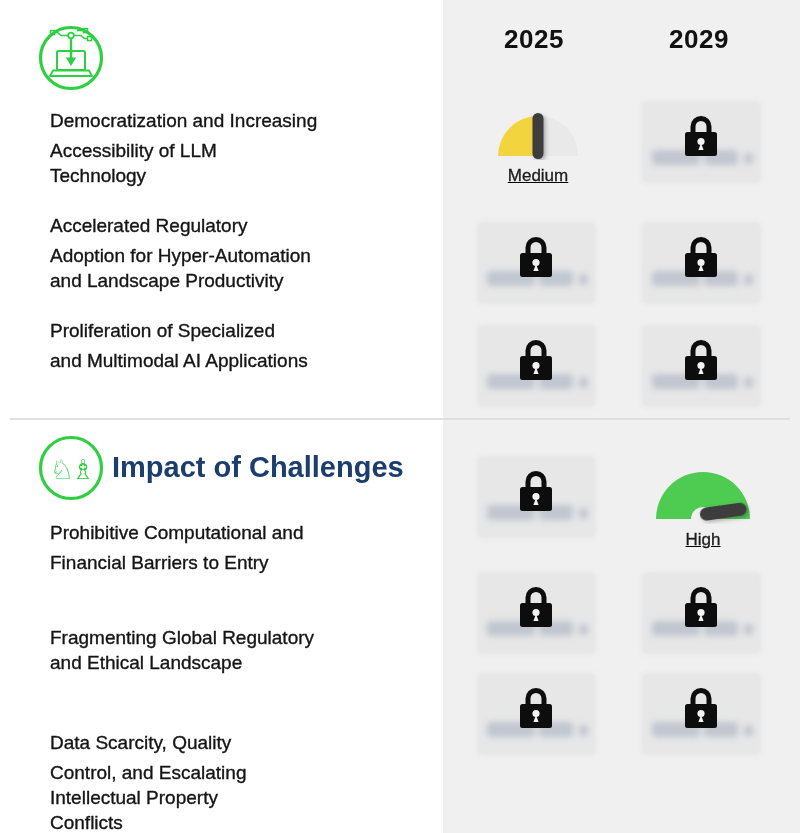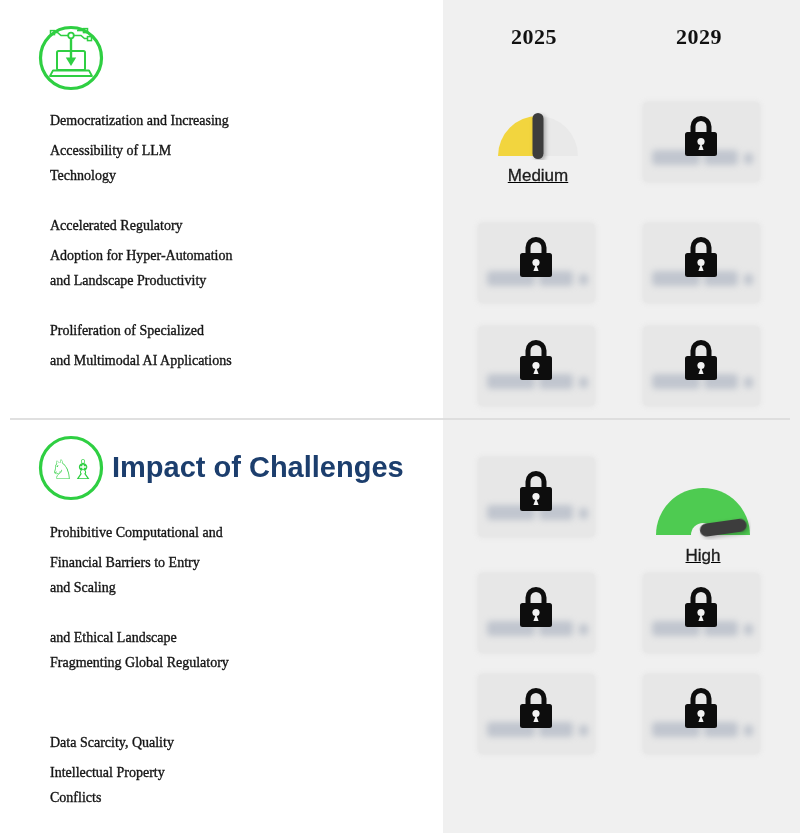--- a/index.html
+++ b/index.html
@@ -4,26 +4,26 @@
 <style>
   :root{
     --accent-green:#2fcf42; --navy:#1c3e6d; --panel-gray:#f0f0f0; --box-gray:#e7e7e7;
     --gauge-yellow:#f2d53e; --gauge-green:#4ecb51; --gauge-track:#e9e9e9;
     --needle-dark:#3d3d3d; --text-black:#151515; --divider:#dadada; --smudge:#9aa4b6;
   }
   html,body{margin:0;padding:0;}
   body{font-family:"Liberation Sans",sans-serif;background:#fff;}
   .stage{position:relative;width:800px;height:833px;background:#ffffff;overflow:hidden;}
   .right-panel{position:absolute;left:443px;top:0;width:357px;height:833px;background:var(--panel-gray);}
-  .year-header{position:absolute;top:24px;width:120px;text-align:center;font-size:22px;font-weight:700;color:#111;letter-spacing:0.5px;font-family:Liberation Serif, serif;}
+  .year-header{position:absolute;top:24px;width:120px;text-align:center;font-size:26px;font-weight:700;color:#111;letter-spacing:0.5px;}
   .divider{position:absolute;left:10px;top:418px;width:780px;height:2px;background:var(--divider);opacity:.85;}
   .section-icon{position:absolute;width:68px;height:68px;}
   .section-title{position:absolute;left:112px;font-size:29px;font-weight:700;color:var(--navy);white-space:nowrap;}
-  .row-label{position:absolute;left:50px;color:var(--text-black);font-size:14px;font-weight:500;
-             -webkit-text-stroke:0.35px currentColor;line-height:25px;white-space:nowrap;font-family:Liberation Serif, serif;}
+  .row-label{position:absolute;left:50px;color:var(--text-black);font-size:19px;font-weight:500;
+             -webkit-text-stroke:0.35px currentColor;line-height:25px;white-space:nowrap;}
   .row-label .line{white-space:nowrap;}
   .row-label .first{margin-bottom:5px;}
   .lock-box{position:absolute;width:115px;height:78px;background:var(--box-gray);border-radius:2px;
             box-shadow:0 0 5px 1px rgba(220,220,220,.7);}
   .smudge{position:absolute;background:var(--smudge);opacity:.5;filter:blur(3px);border-radius:3px;}
   .s1{left:8px;top:47px;width:48px;height:15px;}
   .s2{left:60px;top:47px;width:34px;height:15px;}
   .s3{left:100px;top:50px;width:9px;height:11px;}
   .lock-svg{position:absolute;left:40px;top:10px;}
   .gauge{position:absolute;text-align:center;text-decoration:underline;}
@@ -147,45 +147,45 @@
     <svg width="68" height="68" viewBox="0 0 68 68">
       <circle cx="34" cy="34" r="30.5" fill="none" stroke="var(--accent-green)" stroke-width="3.2"></circle>
     </svg>
     <div class="chess-glyphs">♘♗</div>
   </div>
   <div class="section-title" style="top:451px;">Impact of Challenges</div>
 
   <div class="row-label" style="top:520px;">
     <div class="line first">Prohibitive Computational and</div>
     <div class="line">Financial Barriers to Entry</div>
-    <div class="line">and Scaling</div>
   </div>
   <div class="row-label" style="top:625px;">
+    <div class="line">Fragmenting Global Regulatory</div>
     <div class="line">and Ethical Landscape</div>
-    <div class="line">Fragmenting Global Regulatory</div>
   </div>
   <div class="row-label" style="top:730px;">
     <div class="line first">Data Scarcity, Quality</div>
+    <div class="line">Control, and Escalating</div>
     <div class="line">Intellectual Property</div>
     <div class="line">Conflicts</div>
   </div>
 
   <div class="lock-box" style="left:479px;top:458px;">
     <div class="smudge s1"></div>
     <div class="smudge s2"></div>
     <div class="smudge s3"></div>
     <svg class="lock-svg" width="34" height="44" viewBox="0 0 34 44">
       <path d="M9,20 V13.5 a8,8 0 0 1 16,0 V20" fill="none" stroke="#0d0d0d" stroke-width="5"></path>
       <rect x="1" y="19" width="32" height="24" rx="2.5" fill="#0d0d0d"></rect>
       <circle cx="17" cy="28.5" r="3.6" fill="#f2f2f2"></circle>
       <path d="M17,30 L14.4,37 h5.2 Z" fill="#f2f2f2"></path>
     </svg>
   </div>
 
-  <div class="gauge" style="left:655px;top:488px;width:96px;">
+  <div class="gauge" style="left:655px;top:472px;width:96px;">
     <svg width="96" height="52" viewBox="0 0 96 52">
       <path d="M1,47 A47,47 0 0 1 95,47 Z" fill="var(--gauge-green)"></path>
       <circle cx="48" cy="47" r="12" fill="var(--panel-gray)"></circle>
       <g transform="rotate(-8 48 43)">
         <rect class="needle" x="45" y="36" width="47" height="13" rx="6.5" fill="var(--needle-dark)"></rect>
       </g>
     </svg>
     <div class="gauge-label">High</div>
   </div>
 

